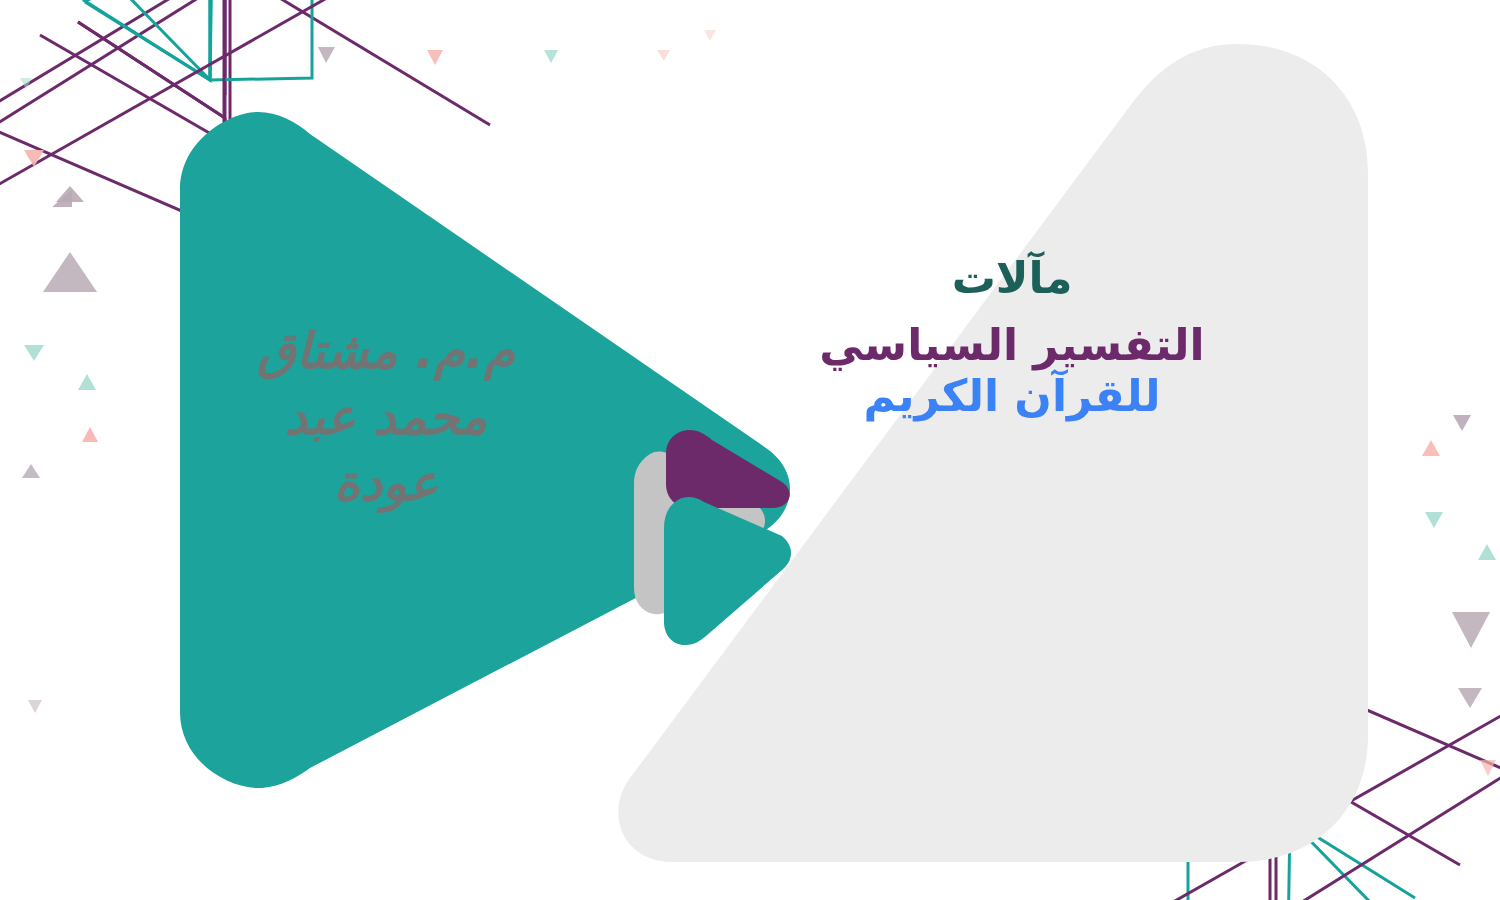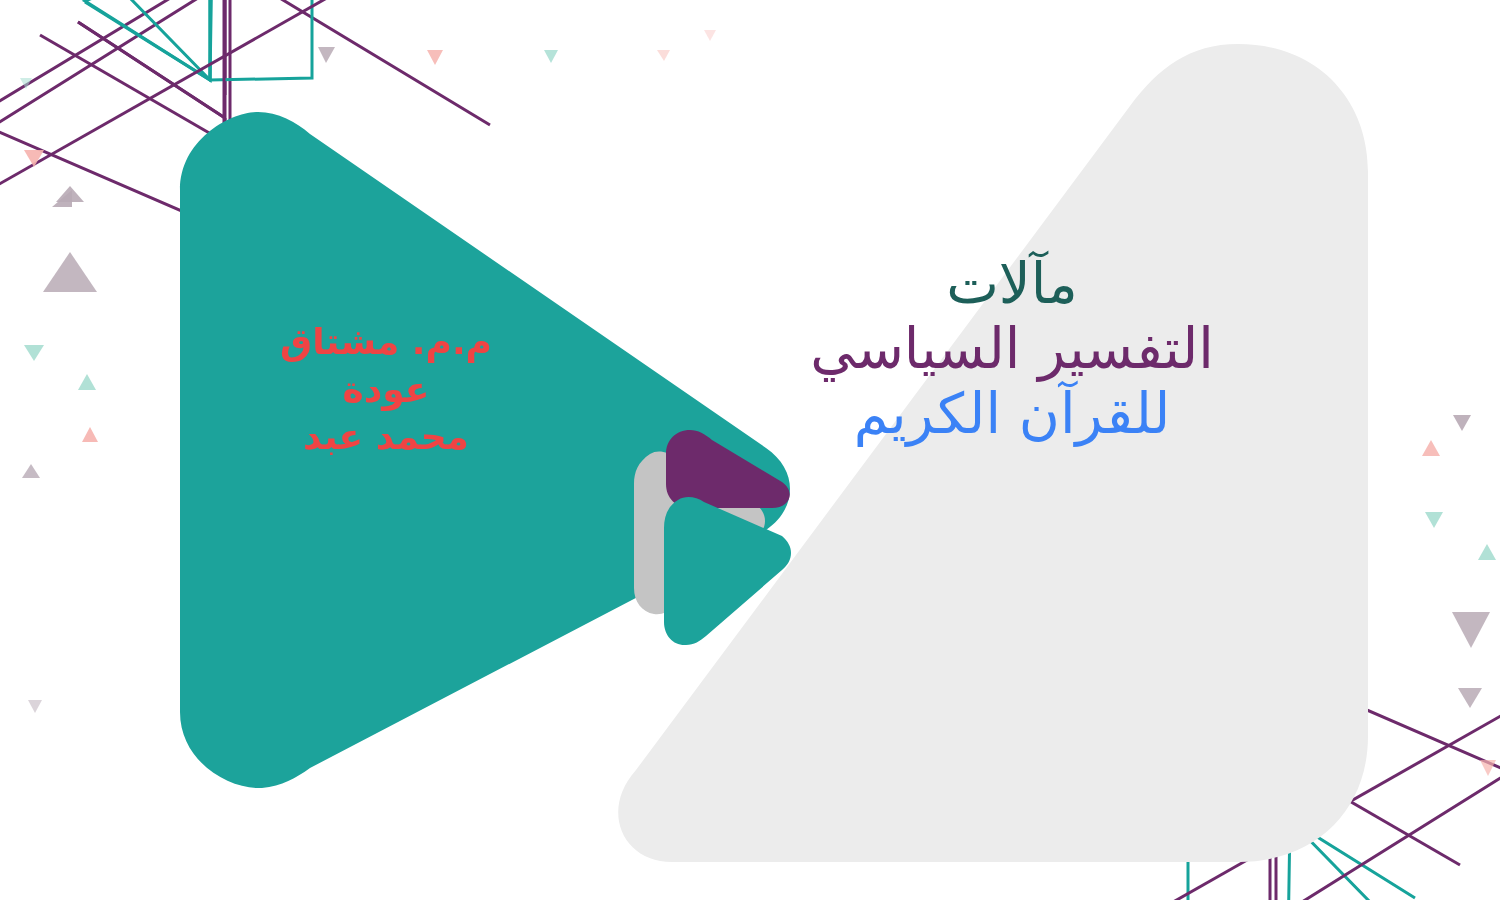--- a/index.html
+++ b/index.html
@@ -29,46 +29,47 @@
   #title-block {
     position: absolute;
     right: 228px;
     top: 252px;
     width: 520px;
     text-align: center;
     direction: rtl;
   }
   .title-line {
     font-family: "DejaVu Sans", sans-serif;
-    font-weight: 400;
-    font-size: 56px;
+    font-weight: 700;
+    font-size: 44px;
     line-height: 1.16;
     letter-spacing: 0px;
     white-space: nowrap;
   }
   #title-line-1 { color: #1d5f59; }
-  #title-line-2 { color: #6d2a6b; }
+  #title-line-2 { color: #6d2a6b; margin-top: 16px; }
   #title-line-3 { color: #3b82f6; }
 
   
   #author-block {
     position: absolute;
     left: 176px;
     top: 318px;
     width: 420px;
     text-align: center;
     direction: rtl;
   }
   .author-line {
     font-family: "DejaVu Sans", sans-serif;
     font-weight: 700;
-    font-size: 36px;
+    font-size: 50px;
     line-height: 1.32;
-    color: #ef4444;
+    color: #737373;
     white-space: nowrap;
+    font-style: italic;
   }
 </style>
 </head>
 <body>
 
 <div id="slide">
 
   <div class="layer-deco">
     <svg class="svgfull" viewBox="0 0 1500 900" xmlns="http://www.w3.org/2000/svg">
 
@@ -267,19 +268,19 @@
   <div class="layer-text">
 
     <div id="title-block">
       <div class="title-line" id="title-line-1">مآلات</div>
       <div class="title-line" id="title-line-2">التفسير السياسي</div>
       <div class="title-line" id="title-line-3">للقرآن الكريم</div>
     </div>
 
     <div id="author-block">
       <div class="author-line">م.م. مشتاق</div>
+      <div class="author-line">محمد عبد</div>
       <div class="author-line">عودة</div>
-      <div class="author-line">محمد عبد</div>
     </div>
 
   </div>
 
 </div>
 
 </body></html>

